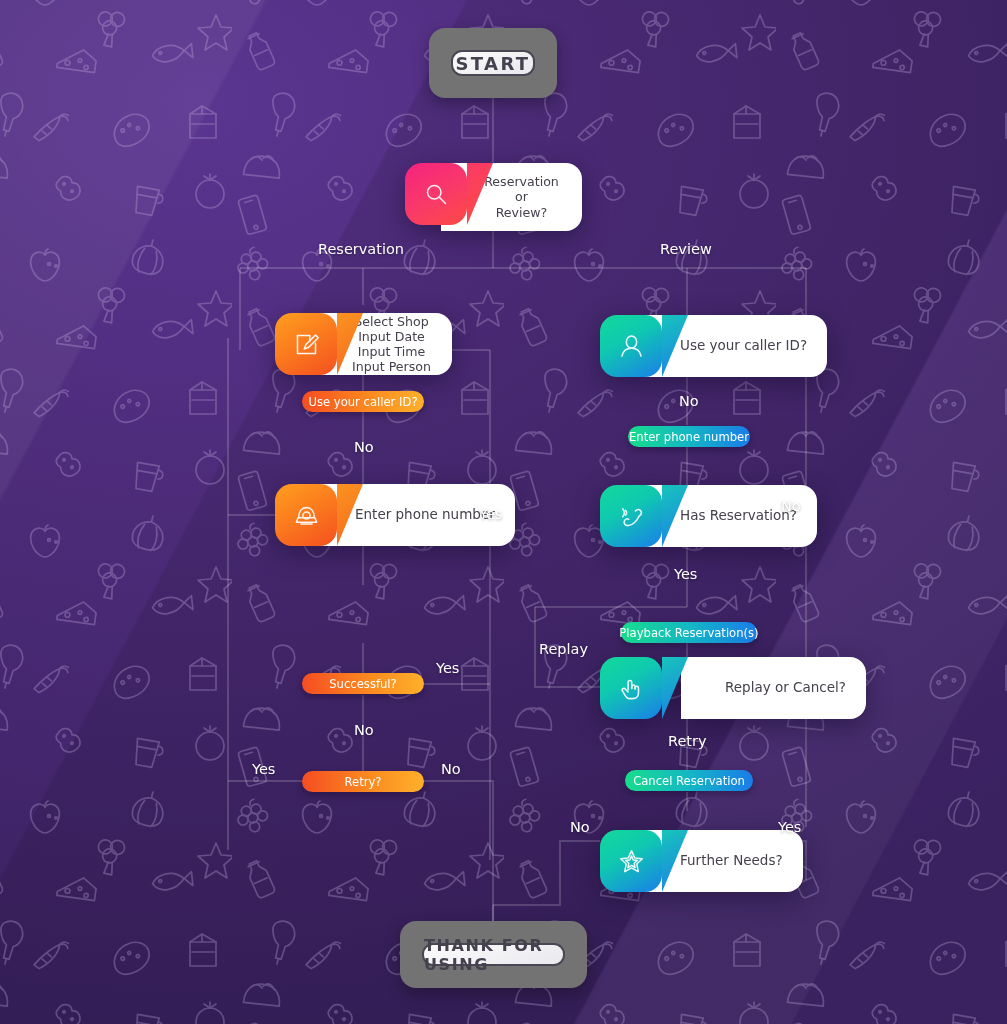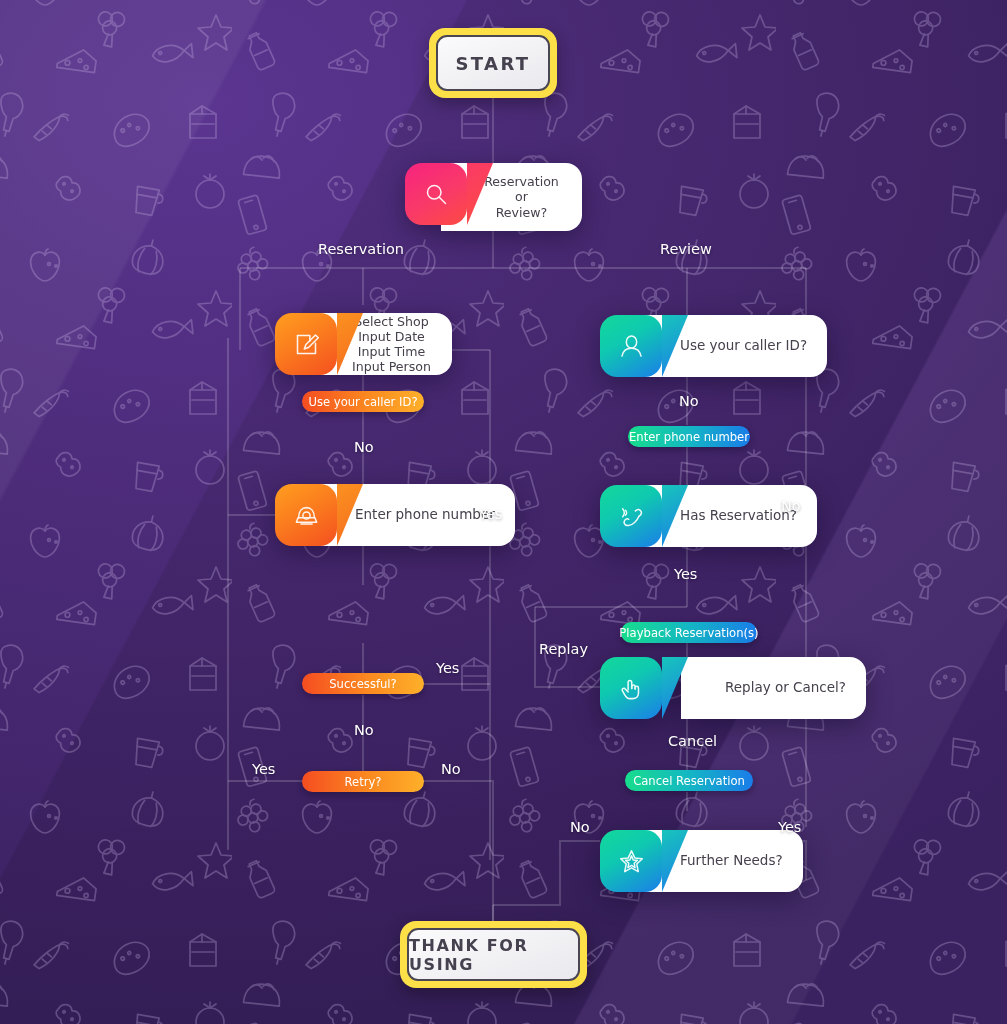--- a/index.html
+++ b/index.html
@@ -38,23 +38,23 @@
   #wires { position: absolute; inset: 0; pointer-events: none; }
   #wires path, #wires line {
     fill: none;
     stroke: rgba(255,255,255,0.17);
     stroke-width: 2.1;
   }
 
   
   .terminator {
     position: absolute;
-    background: #fde047;
+    background: #737373;
     border-radius: 16px;
-    padding: 7px;
+    padding: 22px;
     box-shadow: 0 6px 16px rgba(0,0,0,0.30);
   }
   .terminator .inner {
     border: 2px solid #4a4654;
     border-radius: 11px;
     background: linear-gradient(160deg,#fbfbfc 0%,#e9e9ee 100%);
     display: flex; align-items: center; justify-content: center;
     height: 100%;
   }
   .terminator .label {
@@ -418,21 +418,21 @@
     <div class="icon-box">
       <svg viewBox="0 0 24 24">
         <path d="M9 13 V6.5 a1.6 1.6 0 0 1 3.2 0 V12"></path>
         <path d="M12.2 12 v-1.6 a1.5 1.5 0 0 1 3 0 V12.5"></path>
         <path d="M15.2 12.5 v-1 a1.5 1.5 0 0 1 3 0 V16 c0 3-2.2 5-5.2 5 h-2.4 c-2.6 0-3.6-1.6-4.6-3.4 L4 14.2 a1.5 1.5 0 0 1 2.4-1.8 L9 15"></path>
       </svg>
     </div>
     <div class="body">Replay or Cancel?</div>
   </div>
 
-  <div class="elabel" style="left:668px; top:733px;">Cancel</div>
+  <div class="elabel" style="left:668px; top:733px;">Retry</div>
 
   <div class="pill teal" style="left:625px; top:770px; width:128px;">Cancel Reservation</div>
 
   <div class="node teal" style="left:600px; top:830px; width:175px;">
     <div class="icon-box">
       <svg viewBox="0 0 24 24">
         <path d="M12 2.5 L14.9 8.8 L21.6 9.6 L16.7 14.2 L18 21 L12 17.6 L6 21 L7.3 14.2 L2.4 9.6 L9.1 8.8 Z"></path>
         <path d="M12 7 L13.5 10.6 L17.2 11 L14.4 13.6 L15.2 17.4 L12 15.5 L8.8 17.4 L9.6 13.6 L6.8 11 L10.5 10.6 Z"></path>
       </svg>
     </div>

